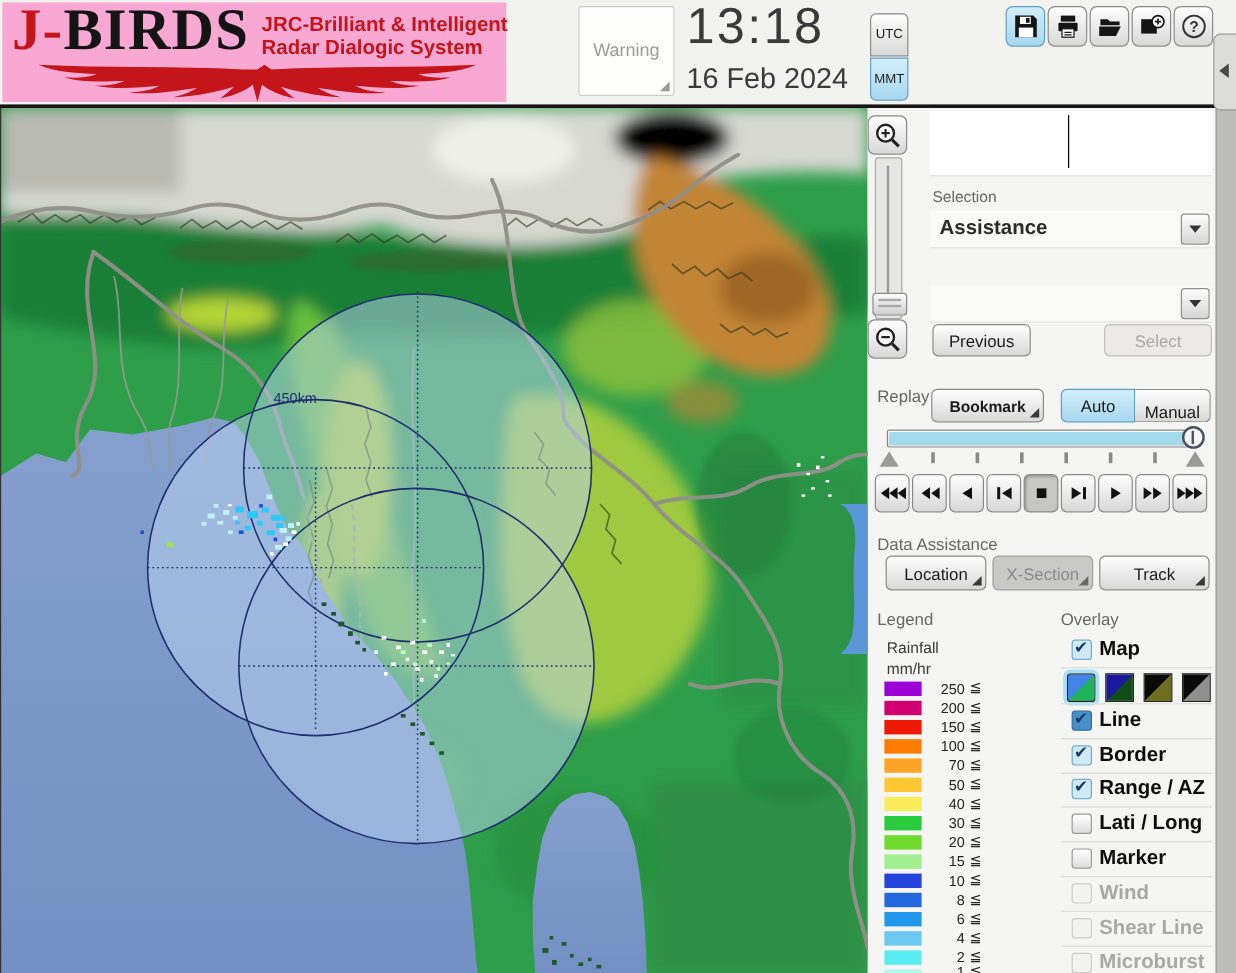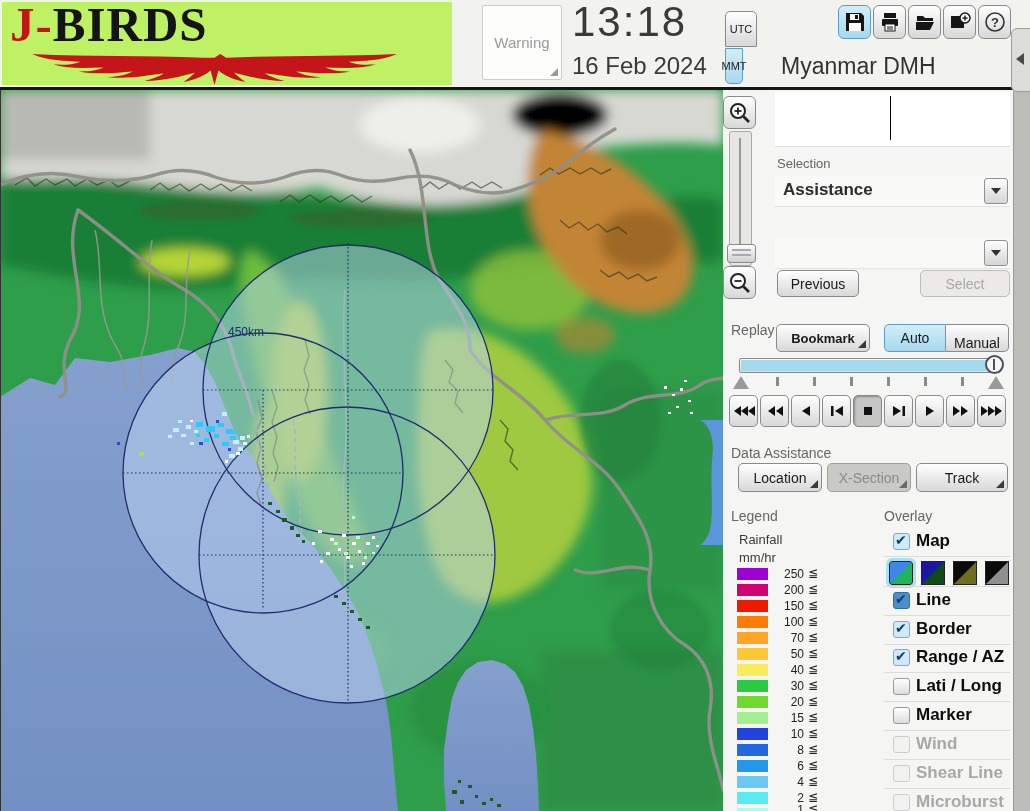--- a/index.html
+++ b/index.html
@@ -1,21 +1,21 @@
 <!DOCTYPE html>
 <html><head>
 <meta charset="utf-8">
 <style>
   html,body{margin:0;padding:0;background:#888;}
   .stage{position:relative;width:1030px;height:811px;overflow:hidden;
     font-family:"Liberation Sans",sans-serif;background:#f5f5f3;}
   .abs{position:absolute;}
   
   .header{position:absolute;left:0;top:0;width:1030px;height:87px;background:#f2f2ef;border-bottom:3px solid #161616;}
-  .logobox{position:absolute;left:2px;top:2px;width:420px;height:83px;background:#bef264;padding-left:30px;}
+  .logobox{position:absolute;left:2px;top:2px;width:420px;height:83px;background:#f9a8d4;}
   .logo-main{position:absolute;left:8px;top:-6px;font-family:"Liberation Serif",serif;font-weight:bold;font-size:49px;letter-spacing:1px;}
   .logo-red{color:#c3151a;} .logo-blk{color:#141414;}
   .slogan{position:absolute;left:216px;top:9px;color:#c3151a;font-weight:bold;font-size:17px;line-height:19px;letter-spacing:0px;white-space:nowrap;}
   .clock-time{position:absolute;left:572px;top:-2px;font-size:42px;color:#3a3a3a;letter-spacing:2px;}
   .clock-date{position:absolute;left:572px;top:52px;font-size:24px;color:#3a3a3a;}
   
   .btn{position:absolute;background:linear-gradient(#fefefe,#d8d8d8);border:1px solid #8a8a8a;border-radius:5px;
     color:#1a1a1a;font-size:13px;display:flex;align-items:center;justify-content:center;box-sizing:border-box;cursor:default;}
   .btn.blue{background:linear-gradient(#d2edf9,#a7d8ef);border-color:#5c9fc4;}
   .btn.gray{background:#c9c9c6;color:#8a8a8a;border-color:#a0a0a0;}
@@ -257,36 +257,40 @@
           <rect x="366" y="536" width="4" height="3"></rect>
         <rect x="334" y="505" width="4" height="3"></rect>
       </g>
       <rect x="0" y="0" width="1" height="721" fill="#333"></rect>
     </svg>
   </div>
 
   <div class="header">
     <div class="logobox">
       <div class="logo-main"><span class="logo-red">J-</span><span class="logo-blk">BIRDS</span></div>
+      <div class="slogan">
+        <div>JRC-Brilliant &amp; Intelligent</div>
+        <div>Radar  Dialogic  System</div>
+      </div>
       <svg class="abs" style="left:20px;top:50px;" width="385" height="33" viewBox="0 0 380 34">
         <path fill="#c3151a" d="M190,6 L196,2 L202,6 C260,3 320,5 378,2 C362,9 344,9 328,10 C338,14 348,13 356,13 C338,18 320,16 304,16 C314,20 322,20 330,20 C308,24 290,21 274,20 C284,25 292,25 300,26 C276,28 258,24 242,22 C250,27 256,28 262,30 C240,29 224,25 210,21 C214,25 218,28 222,31 C208,28 200,24 194,19 L190,34 L186,19 C180,24 172,28 158,31 C162,28 166,25 170,21 C156,25 140,29 118,30 C124,28 130,27 138,22 C122,24 104,28 80,26 C88,25 96,25 106,20 C90,21 72,24 50,20 C58,20 66,20 76,16 C60,16 42,18 24,13 C32,13 42,14 52,10 C36,9 18,9 2,2 C60,5 120,3 178,6 Z"></path>
       </svg>
     </div>
 
     <div class="btn corner lt" style="left:482px;top:5px;width:80px;height:75px;background:#fdfdfc;border-color:#cccccc;border-radius:2px;color:#9a9a9a;font-size:15px;">
       <span>Warning</span>
     </div>
 
     <div class="clock-time">13:18</div>
     <div class="clock-date">16 Feb 2024</div>
 
     <div class="btn" style="left:725px;top:11px;width:32px;height:36px;font-size:11px;border-radius:5px 5px 0 0;">
       <span>UTC</span>
     </div>
-    <div class="btn blue" style="left:725px;top:48px;width:18px;height:36px;font-size:11px;border-radius:0 0 5px 5px;">
+    <div class="btn blue" style="left:725px;top:48px;width:32px;height:36px;font-size:11px;border-radius:0 0 5px 5px;">
       <span>MMT</span>
     </div>
 
     <div class="btn icbtn blue" style="left:838px;top:5px;">
       <svg width="22" height="22" viewBox="0 0 22 22">
           <path fill="#151515" d="M2,2 h15 l3,3 v15 h-18 z"></path>
           <rect x="6" y="3" width="9" height="6" fill="#fff"></rect>
           <rect x="11" y="4" width="3" height="4" fill="#151515"></rect>
           <rect x="5" y="12" width="12" height="8" fill="#fff"></rect>
         </svg>
@@ -341,21 +345,20 @@
     </div>
   </div>
   <div class="btn icbtn" style="left:723px;top:266px;width:33px;height:33px;">
     <svg width="24" height="24" viewBox="0 0 24 24">
         <circle cx="10" cy="10" r="7" fill="#fff" stroke="#222" stroke-width="2"></circle>
         <line x1="15.5" y1="15.5" x2="21" y2="21" stroke="#222" stroke-width="2.6"></line>
         <line x1="6.5" y1="10" x2="13.5" y2="10" stroke="#222" stroke-width="1.8"></line>
       </svg>
   </div>
 
-  <div class="abs" style="left:781px;top:53px;font-size:23px;color:#333;">Myanmar DMH</div>
 
   <div class="abs" style="left:775px;top:92px;width:235px;height:54px;background:#fff;border-bottom:1px solid #ddd;">
     <div class="abs" style="left:115px;top:4px;width:1px;height:44px;background:#000;"></div>
   </div>
 
   <div class="seclabel" style="left:777px;top:156px;font-size:13px;">Selection</div>
 
   <div class="ddrow" style="top:176px;">
     <span class="txt">Assistance</span>
     <span class="ddbtn"></span>

